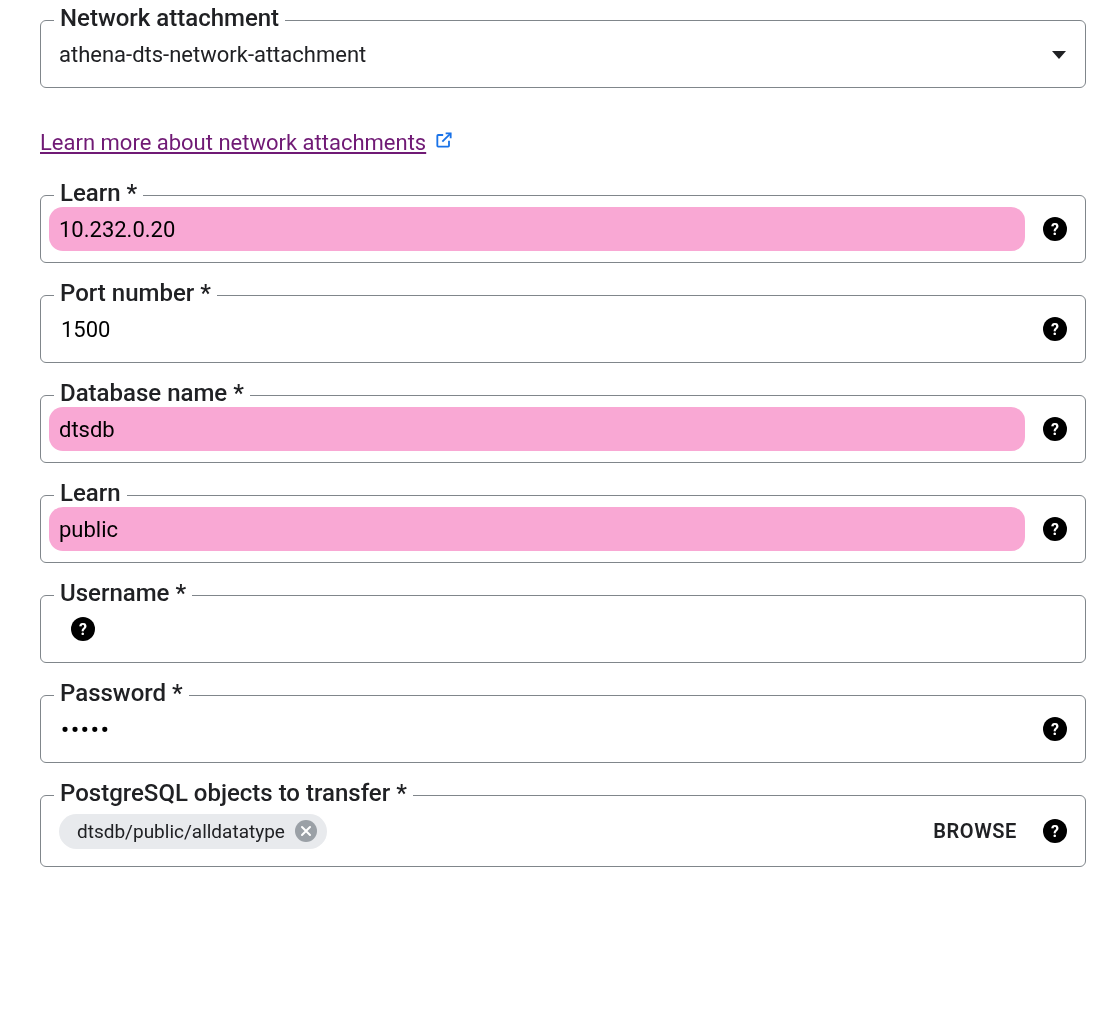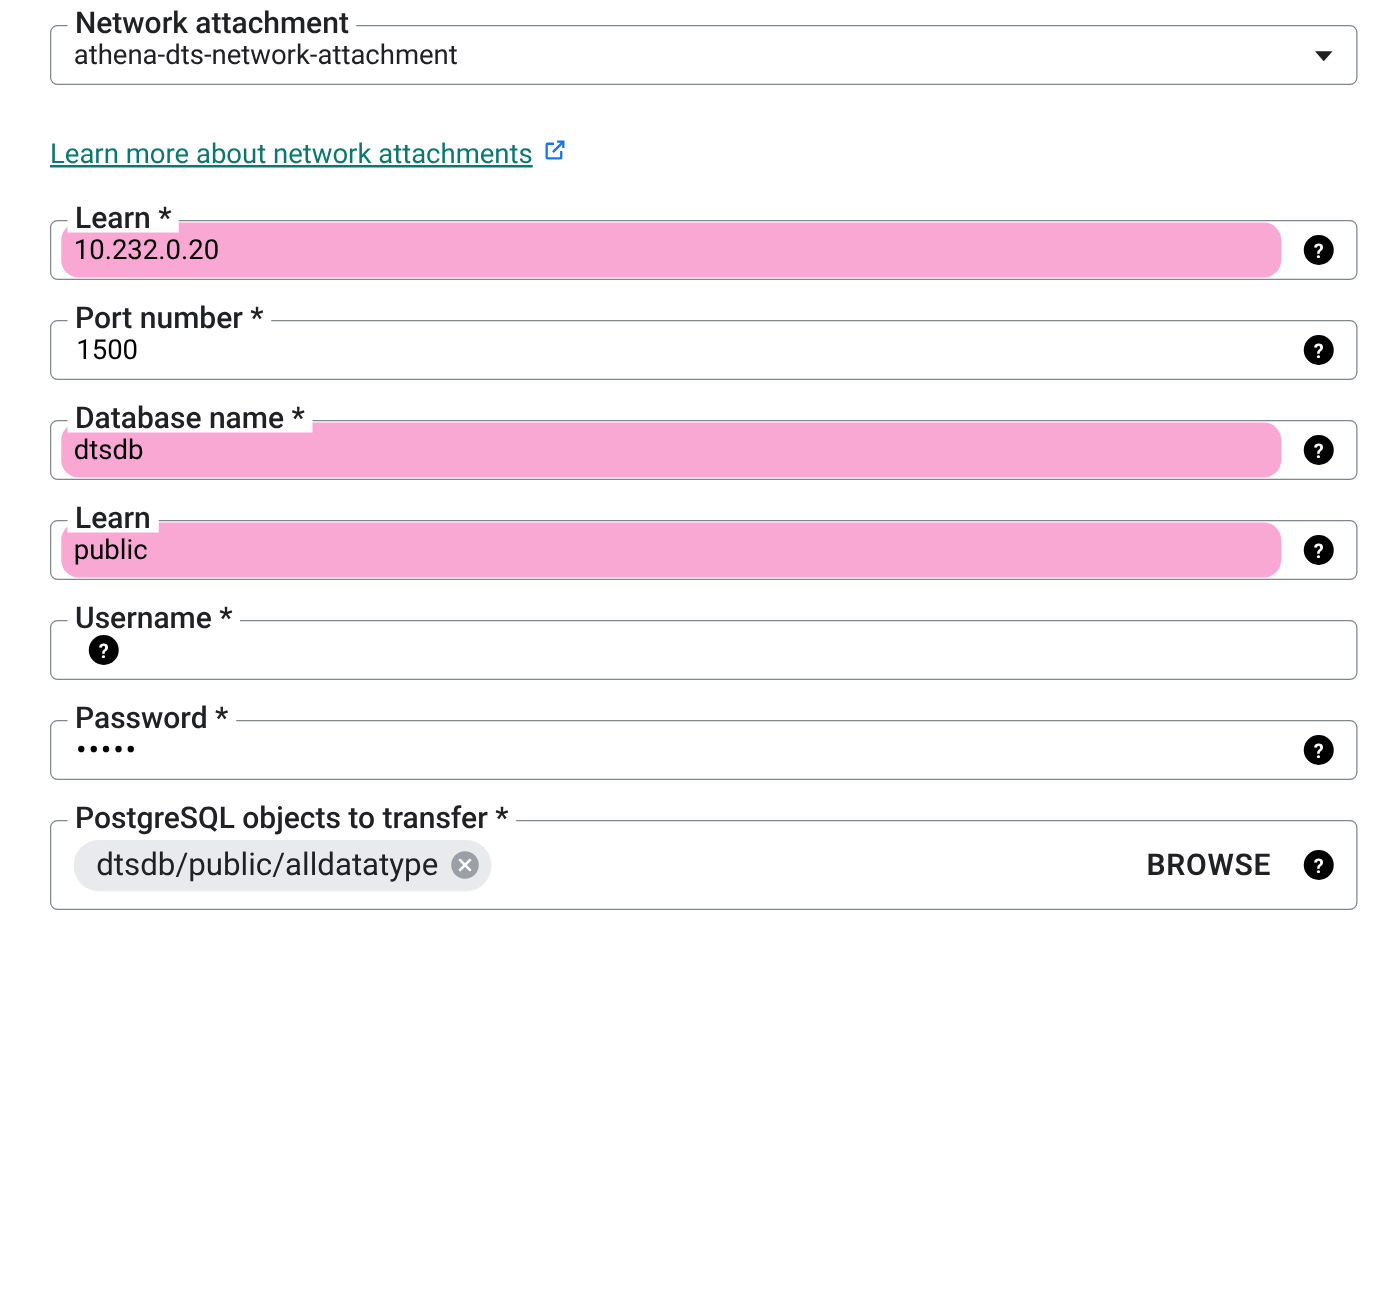--- a/index.html
+++ b/index.html
@@ -13,21 +13,21 @@
   }
   .field {
     position: relative;
     margin-bottom: 32px;
   }
   .field-box {
     border: 1px solid #80868b;
     border-radius: 6px;
     display: flex;
     align-items: center;
-    height: 48px;
+    height: 68px;
     padding: 0 18px;
   }
   .field-label {
     position: absolute;
     top: -14px;
     left: 14px;
     background: #fff;
     padding: 0 6px;
     font-size: 24px;
     font-weight: 500;
@@ -62,52 +62,52 @@
     font-weight: 700;
     display: inline-flex;
     align-items: center;
     justify-content: center;
     font-size: 16px;
     flex-shrink: 0;
     margin-left: 12px;
     cursor: pointer;
   }
   .learn-link {
-    color: #0f766e;
+    color: #701a75;
     font-size: 22px;
     text-decoration: underline;
     display: inline-flex;
     align-items: center;
     gap: 8px;
     margin-bottom: 40px;
     margin-top: 10px;
   }
   .chip {
     display: inline-flex;
     align-items: center;
     background: #e8eaed;
     border-radius: 20px;
     padding: 6px 10px 6px 18px;
-    font-size: 25px;
+    font-size: 19px;
     gap: 10px;
   }
   .chip-remove {
     width: 22px;
     height: 22px;
     background: #9aa0a6;
     border-radius: 50%;
     display: inline-flex;
     align-items: center;
     justify-content: center;
     cursor: pointer;
   }
   .chip-remove svg { display:block; }
   .browse-btn {
     font-weight: 600;
-    font-size: 24px;
+    font-size: 20px;
     letter-spacing: 0.6px;
     cursor: pointer;
     margin-right: 14px;
   }
   .flex-spacer { flex: 1; }
   .objects-box {
     height: 72px;
   }
 </style>
 </head>

